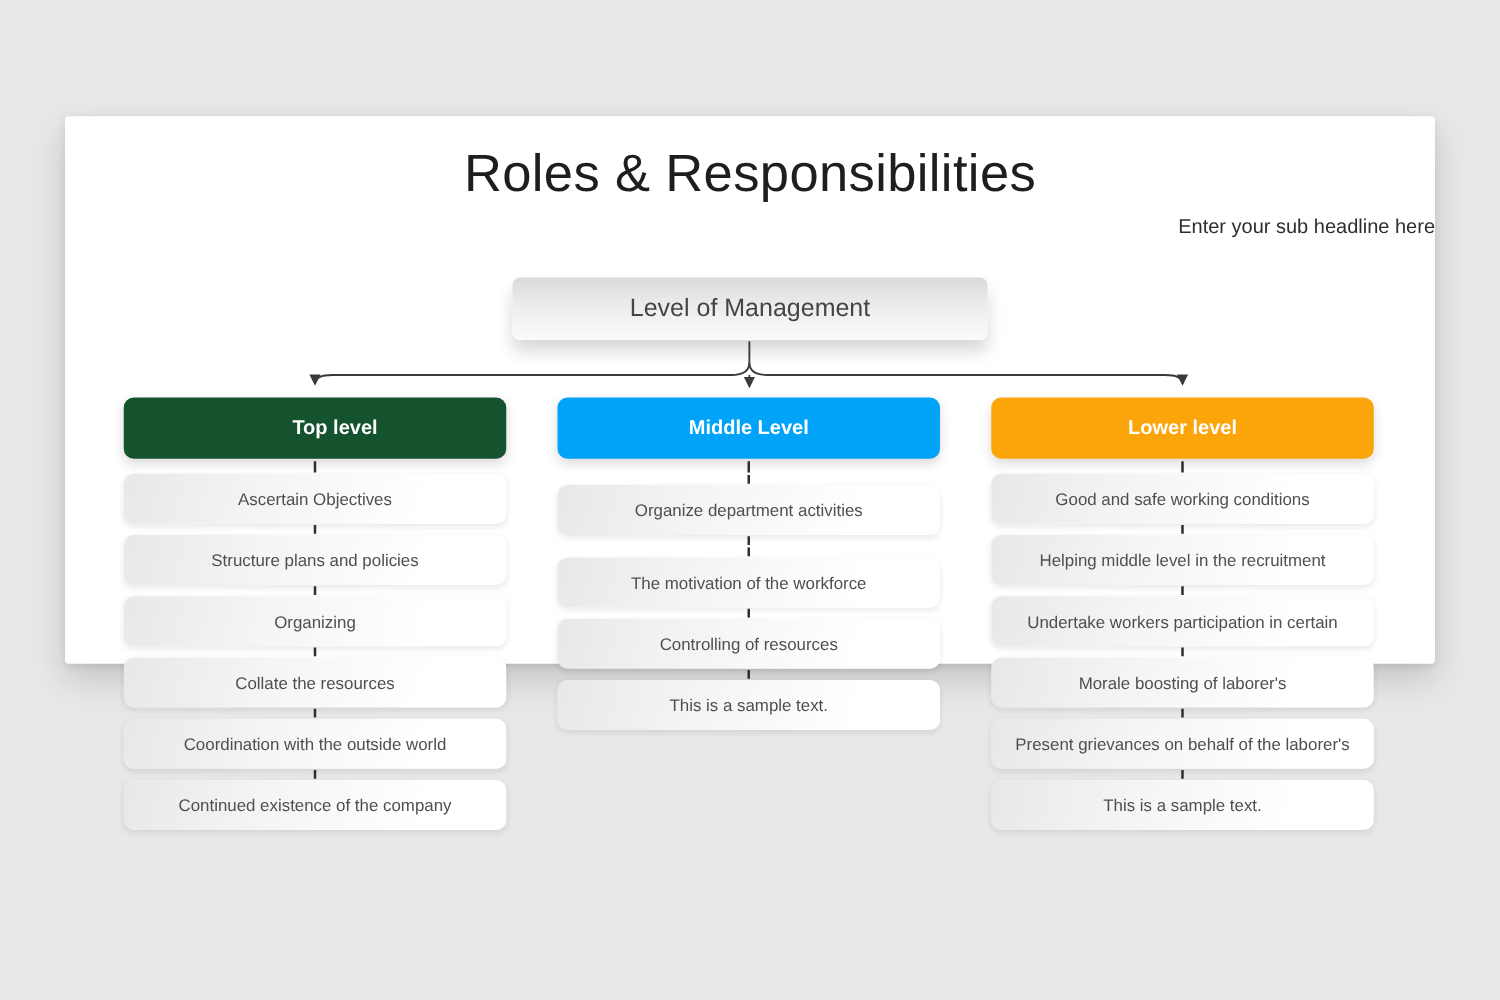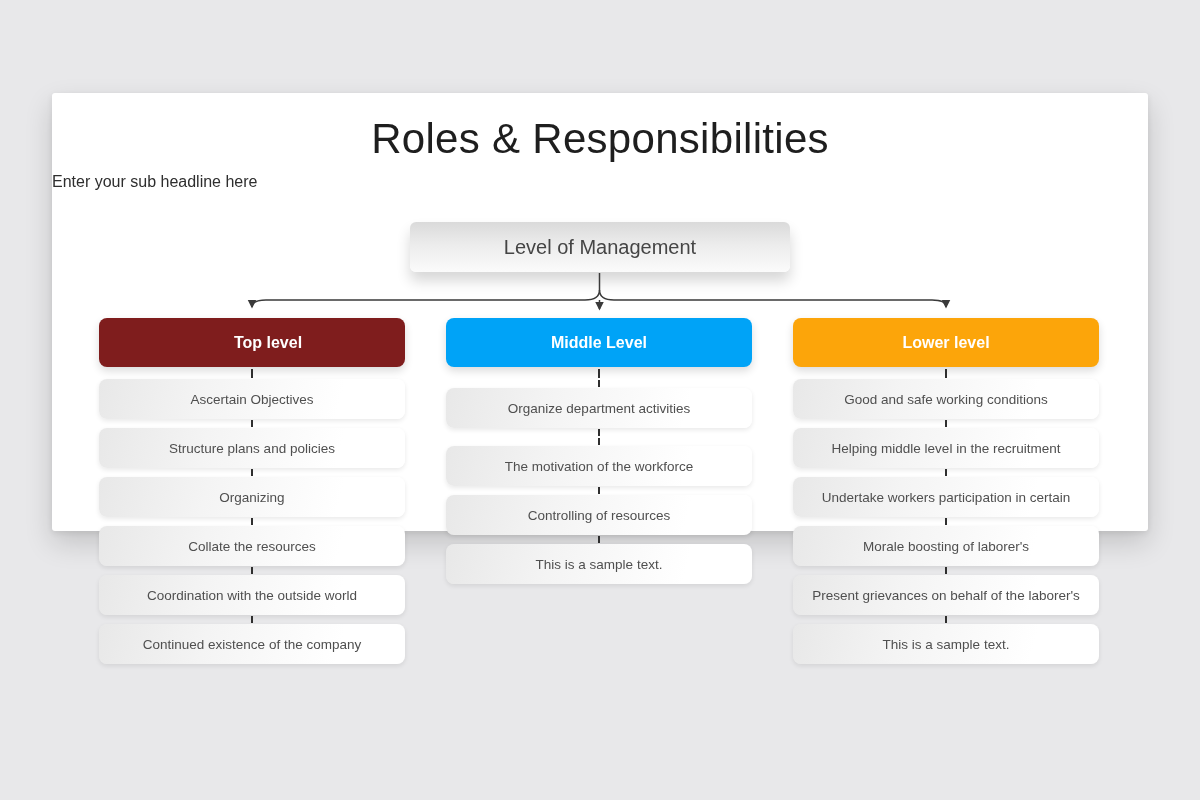--- a/index.html
+++ b/index.html
@@ -11,21 +11,21 @@
   .slide{
     position:absolute;left:52px;top:93px;width:1096px;height:438px;
     background:#ffffff;border-radius:3px;
     box-shadow:0 12px 28px rgba(0,0,0,.16),0 2px 6px rgba(0,0,0,.08);
   }
   .title{
     position:absolute;top:22px;left:0;width:100%;text-align:center;
     font-size:42px;font-weight:500;color:#1e1e1e;letter-spacing:.3px;
   }
   .subtitle{
-    position:absolute;top:80px;left:0;width:100%;text-align:left;
+    position:absolute;top:80px;left:0;width:100%;text-align:right;
     font-size:16px;color:#2e2e2e;
   }
   .root-box{
     position:absolute;left:358px;top:129px;width:380px;height:50px;
     border-radius:6px;
     background:linear-gradient(180deg,#dadada 0%,#ececec 45%,#fbfbfb 100%);
     box-shadow:0 9px 14px rgba(0,0,0,.16);
     display:flex;align-items:center;justify-content:center;
     font-size:20px;font-weight:400;color:#454545;
   }
@@ -72,21 +72,21 @@
     </defs>
     <g fill="none" stroke-width="1.5" style="stroke: rgb(58, 58, 58);">
       <path d="M547.5,1 L547.5,18"></path>
       <path d="M547.5,18 Q547.5,28 533,28 L214,28 Q200,28 200,35" marker-end="url(#arrow)"></path>
       <path d="M547.5,18 Q547.5,28 562,28 L880,28 Q894,28 894,35" marker-end="url(#arrow)"></path>
       <path d="M547.5,28 L547.5,37" marker-end="url(#arrow)"></path>
     </g>
   </svg>
 
   <div class="col col-1">
-    <div class="col-header" style="background: #7f1d1d; padding-left: 32px;">
+    <div class="col-header" style="background: #14532d; padding-left: 32px;">
       <span>Top level</span>
     </div>
     <div class="gap">
         <div class="dash"></div>
       </div>
     <div class="item">
         <span>Ascertain Objectives</span>
       </div>
     <div class="gap-s">
         <div class="dash"></div>

